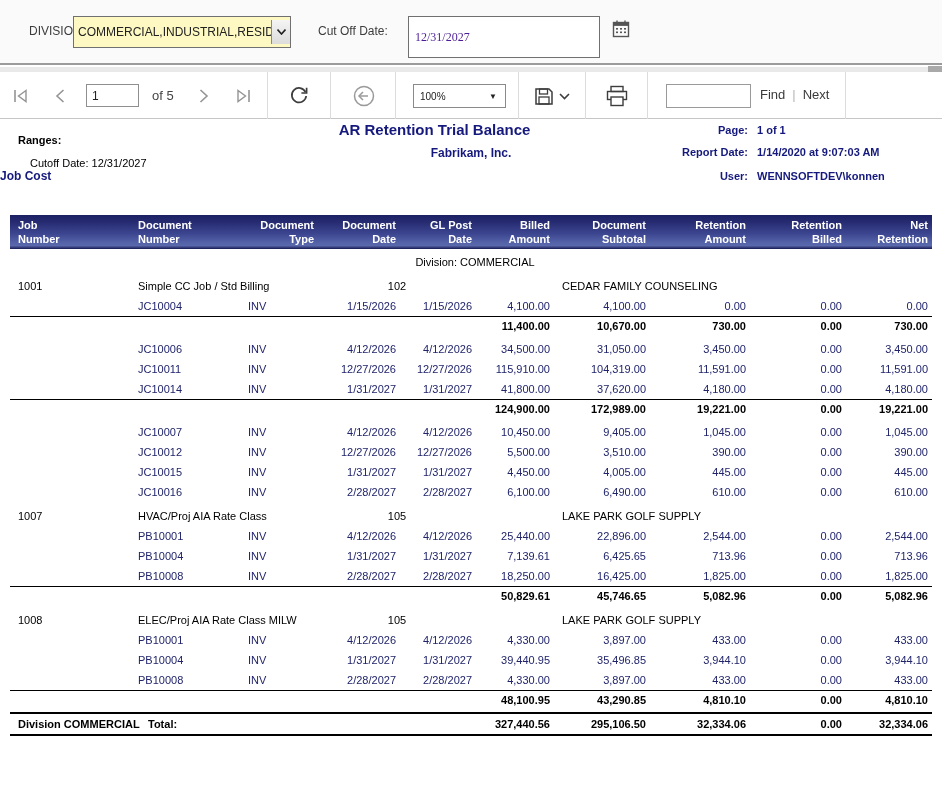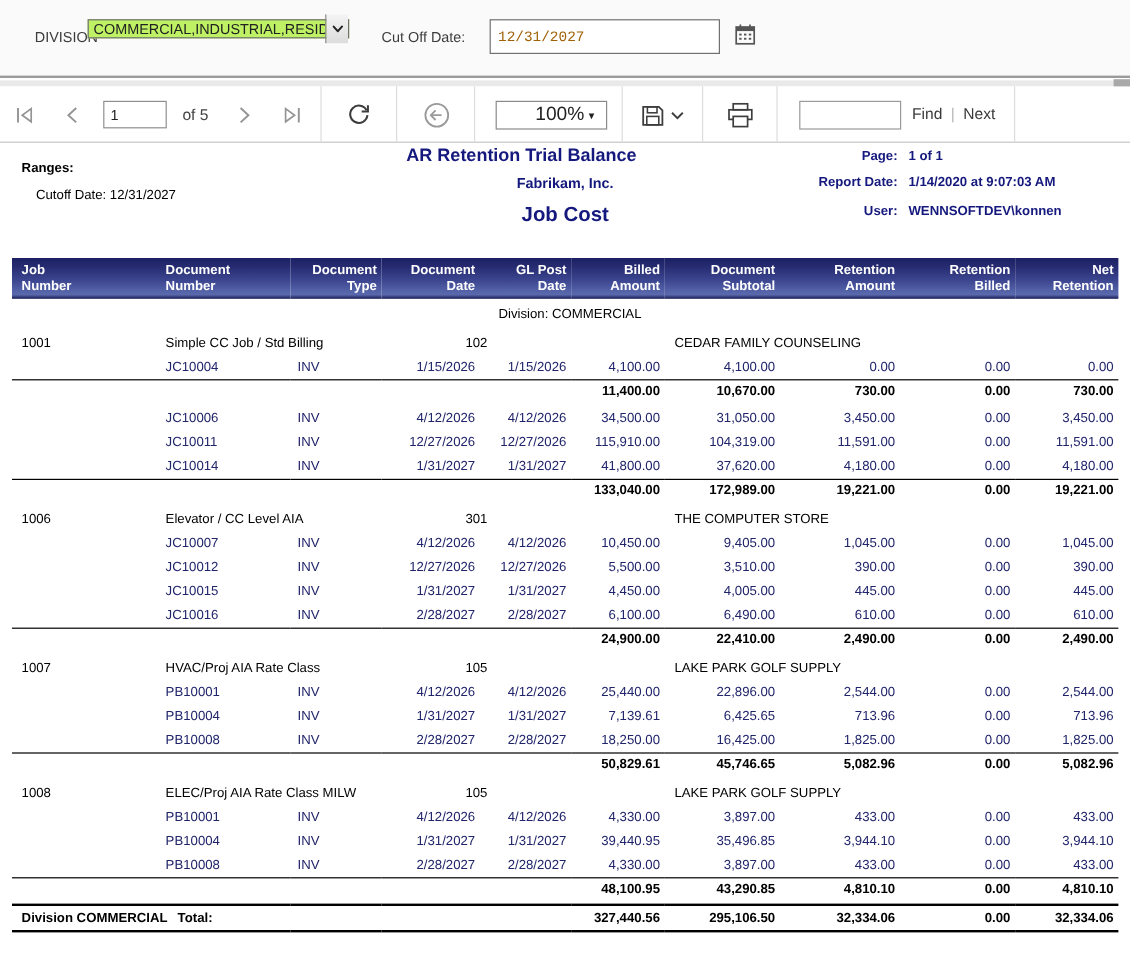--- a/index.html
+++ b/index.html
@@ -5,66 +5,66 @@
   * { margin:0; padding:0; box-sizing:border-box; }
   html,body { width:942px; height:801px; background:#fff; overflow:hidden;
     font-family:"Liberation Sans", sans-serif; }
 
   
   .param-bar { position:absolute; top:0; left:0; width:942px; height:65px;
     background:#fafafa; border-bottom:2px solid #9b9b9b; }
   .param-label { position:absolute; top:24px; font-size:12px; color:#3c3c3c; }
   .lbl-division { left:29px; }
   .lbl-cutoff { left:318px; }
-  .combo { position:absolute; left:73px; top:16px; width:218px; height:16px;
-    background:#bef264; border:1px solid #707070; display:flex; align-items:center; }
+  .combo { position:absolute; left:73px; top:16px; width:218px; height:32px;
+    background:#fef9c3; border:1px solid #707070; display:flex; align-items:center; }
   .combo-text { flex:1; font-size:12px; color:#222; padding-left:4px;
     white-space:nowrap; overflow:hidden; }
   .combo-btn { width:19px; height:24px; border-left:1px solid #8a8a8a;
     background:linear-gradient(#f4f4f4,#dcdcdc); display:flex; align-items:center;
     justify-content:center; }
-  .date-input { position:absolute; left:408px; top:16px; width:192px; height:29px;
-    border:1px solid #707070; font-size:12px; color:#a16207; padding-left:6px;
-    font-family:Liberation Mono, monospace; background:#fff; }
+  .date-input { position:absolute; left:408px; top:16px; width:192px; height:42px;
+    border:1px solid #707070; font-size:12px; color:#4c1d95; padding-left:6px;
+    font-family:Liberation Serif, serif; background:#fff; }
   .cal-btn { position:absolute; left:611px; top:19px; width:20px; height:20px; }
 
   
   .gap-strip { position:absolute; top:67px; left:0; width:942px; height:5px; background:#e9e9e9; }
   .scroll-stub { position:absolute; top:66px; left:928px; width:14px; height:12px; background:#a9a9a9; }
 
   
   .toolbar { position:absolute; top:72px; left:0; width:942px; height:47px;
     background:#fff; border-bottom:1px solid #c6c6c6; }
   .tb-sep { position:absolute; top:0; width:1px; height:47px; background:#dcdcdc; }
   .tb-item { position:absolute; top:0; height:47px; display:flex; align-items:center; justify-content:center; }
   .nav-btn { cursor:default; }
   .page-box { position:absolute; left:86px; top:12px; width:53px; height:23px;
     border:1px solid #8f8f8f; font-size:12px; color:#222; padding-left:5px;
     font-family:"Liberation Sans", sans-serif; }
   .of-label { position:absolute; left:152px; top:16px; font-size:13px; color:#444; }
   .zoom-select { position:absolute; left:413px; top:12px; width:93px; height:24px;
     border:1px solid #8a8a8a; background:#fff; display:flex; align-items:center; }
-  .zoom-select span.val { flex:1; font-size:16px; color:#222; padding-left:6px;margin-left:26px; }
+  .zoom-select span.val { flex:1; font-size:10px; color:#222; padding-left:6px; }
   .zoom-select .tri { width:16px; font-size:8px; color:#222; }
   .find-box { position:absolute; left:666px; top:12px; width:85px; height:24px;
     border:1px solid #9a9a9a; font-size:12px; padding-left:4px;
     font-family:"Liberation Sans", sans-serif; }
   .find-links { position:absolute; left:760px; top:15px; font-size:13px; color:#3a3a3a; }
   .find-links .bar { color:#b5b5b5; padding:0 7px; }
 
   
   .report { position:absolute; top:120px; left:0; width:942px; height:681px; background:#fff; }
   .ranges-label { position:absolute; left:18px; top:14px; font-size:11px; font-weight:bold; color:#000; }
   .ranges-value { position:absolute; left:30px; top:37px; font-size:11px; color:#000; }
   .rpt-title { position:absolute; left:0; top:1px; width:869px; text-align:center;
     font-size:15px; font-weight:bold; color:#15197d; }
   .rpt-company { position:absolute; left:0; top:26px; width:942px; text-align:center;
     font-size:12px; font-weight:bold; color:#15197d; }
-  .rpt-module { position:absolute; left:0; top:49px; width:942px; text-align:center;
-    font-size:17px; font-weight:bold; color:#15197d; }
+  .rpt-module { position:absolute; left:0; top:49px; width:942px; text-align:left;
+    font-size:12px; font-weight:bold; color:#15197d; }
   .info-row { position:absolute; left:608px; width:330px; display:flex; }
   .info-row .ilabel { width:140px; text-align:right; font-size:11px; font-weight:bold; color:#15197d; }
   .info-row .ival { margin-left:9px; font-size:11px; font-weight:bold; color:#15197d; white-space:nowrap; }
   .ir1 { top:4px; } .ir2 { top:26px; } .ir3 { top:50px; }
 
   
   .tbl-wrap { position:absolute; left:10px; top:95px; width:922px; }
   table { border-collapse:collapse; table-layout:fixed; width:922px; }
   th { background:linear-gradient(180deg,#1c2063 0%,#272c72 22%,#3c4690 55%,#5361a7 80%,#5a68ac 90%,#171a52 100%);
     color:#fff; font-size:11px; font-weight:bold; height:34px; vertical-align:middle;
@@ -319,35 +319,28 @@
             <td class="rt">1/31/2027</td>
             <td class="rt">1/31/2027</td>
             <td class="rt">41,800.00</td>
             <td class="rt">37,620.00</td>
             <td class="rt">4,180.00</td>
             <td class="rt">0.00</td>
             <td class="rt">4,180.00</td>
           </tr>
           <tr class="subtotal">
             <td colspan="5"></td>
-            <td class="rt">133,040.00</td>
+            <td class="rt">124,900.00</td>
             <td class="rt">172,989.00</td>
             <td class="rt">19,221.00</td>
             <td class="rt">0.00</td>
             <td class="rt">19,221.00</td>
           </tr>
           <tr class="spacer">
             <td colspan="10"></td>
-          </tr>
-          <tr class="job-header">
-            <td class="lt">1006</td>
-            <td class="lt" colspan="2">Elevator / CC Level AIA</td>
-            <td class="acct" colspan="2">301</td>
-            <td></td>
-            <td class="lt" colspan="4">THE COMPUTER STORE</td>
           </tr>
           <tr class="detail">
             <td></td>
             <td class="lt">JC10007</td>
             <td class="typ">INV</td>
             <td class="rt">4/12/2026</td>
             <td class="rt">4/12/2026</td>
             <td class="rt">10,450.00</td>
             <td class="rt">9,405.00</td>
             <td class="rt">1,045.00</td>
@@ -382,28 +375,20 @@
             <td></td>
             <td class="lt">JC10016</td>
             <td class="typ">INV</td>
             <td class="rt">2/28/2027</td>
             <td class="rt">2/28/2027</td>
             <td class="rt">6,100.00</td>
             <td class="rt">6,490.00</td>
             <td class="rt">610.00</td>
             <td class="rt">0.00</td>
             <td class="rt">610.00</td>
-          </tr>
-          <tr class="subtotal">
-            <td colspan="5"></td>
-            <td class="rt">24,900.00</td>
-            <td class="rt">22,410.00</td>
-            <td class="rt">2,490.00</td>
-            <td class="rt">0.00</td>
-            <td class="rt">2,490.00</td>
           </tr>
           <tr class="spacer">
             <td colspan="10"></td>
           </tr>
           <tr class="job-header">
             <td class="lt">1007</td>
             <td class="lt" colspan="2">HVAC/Proj AIA Rate Class</td>
             <td class="acct" colspan="2">105</td>
             <td></td>
             <td class="lt" colspan="4">LAKE PARK GOLF SUPPLY</td>

